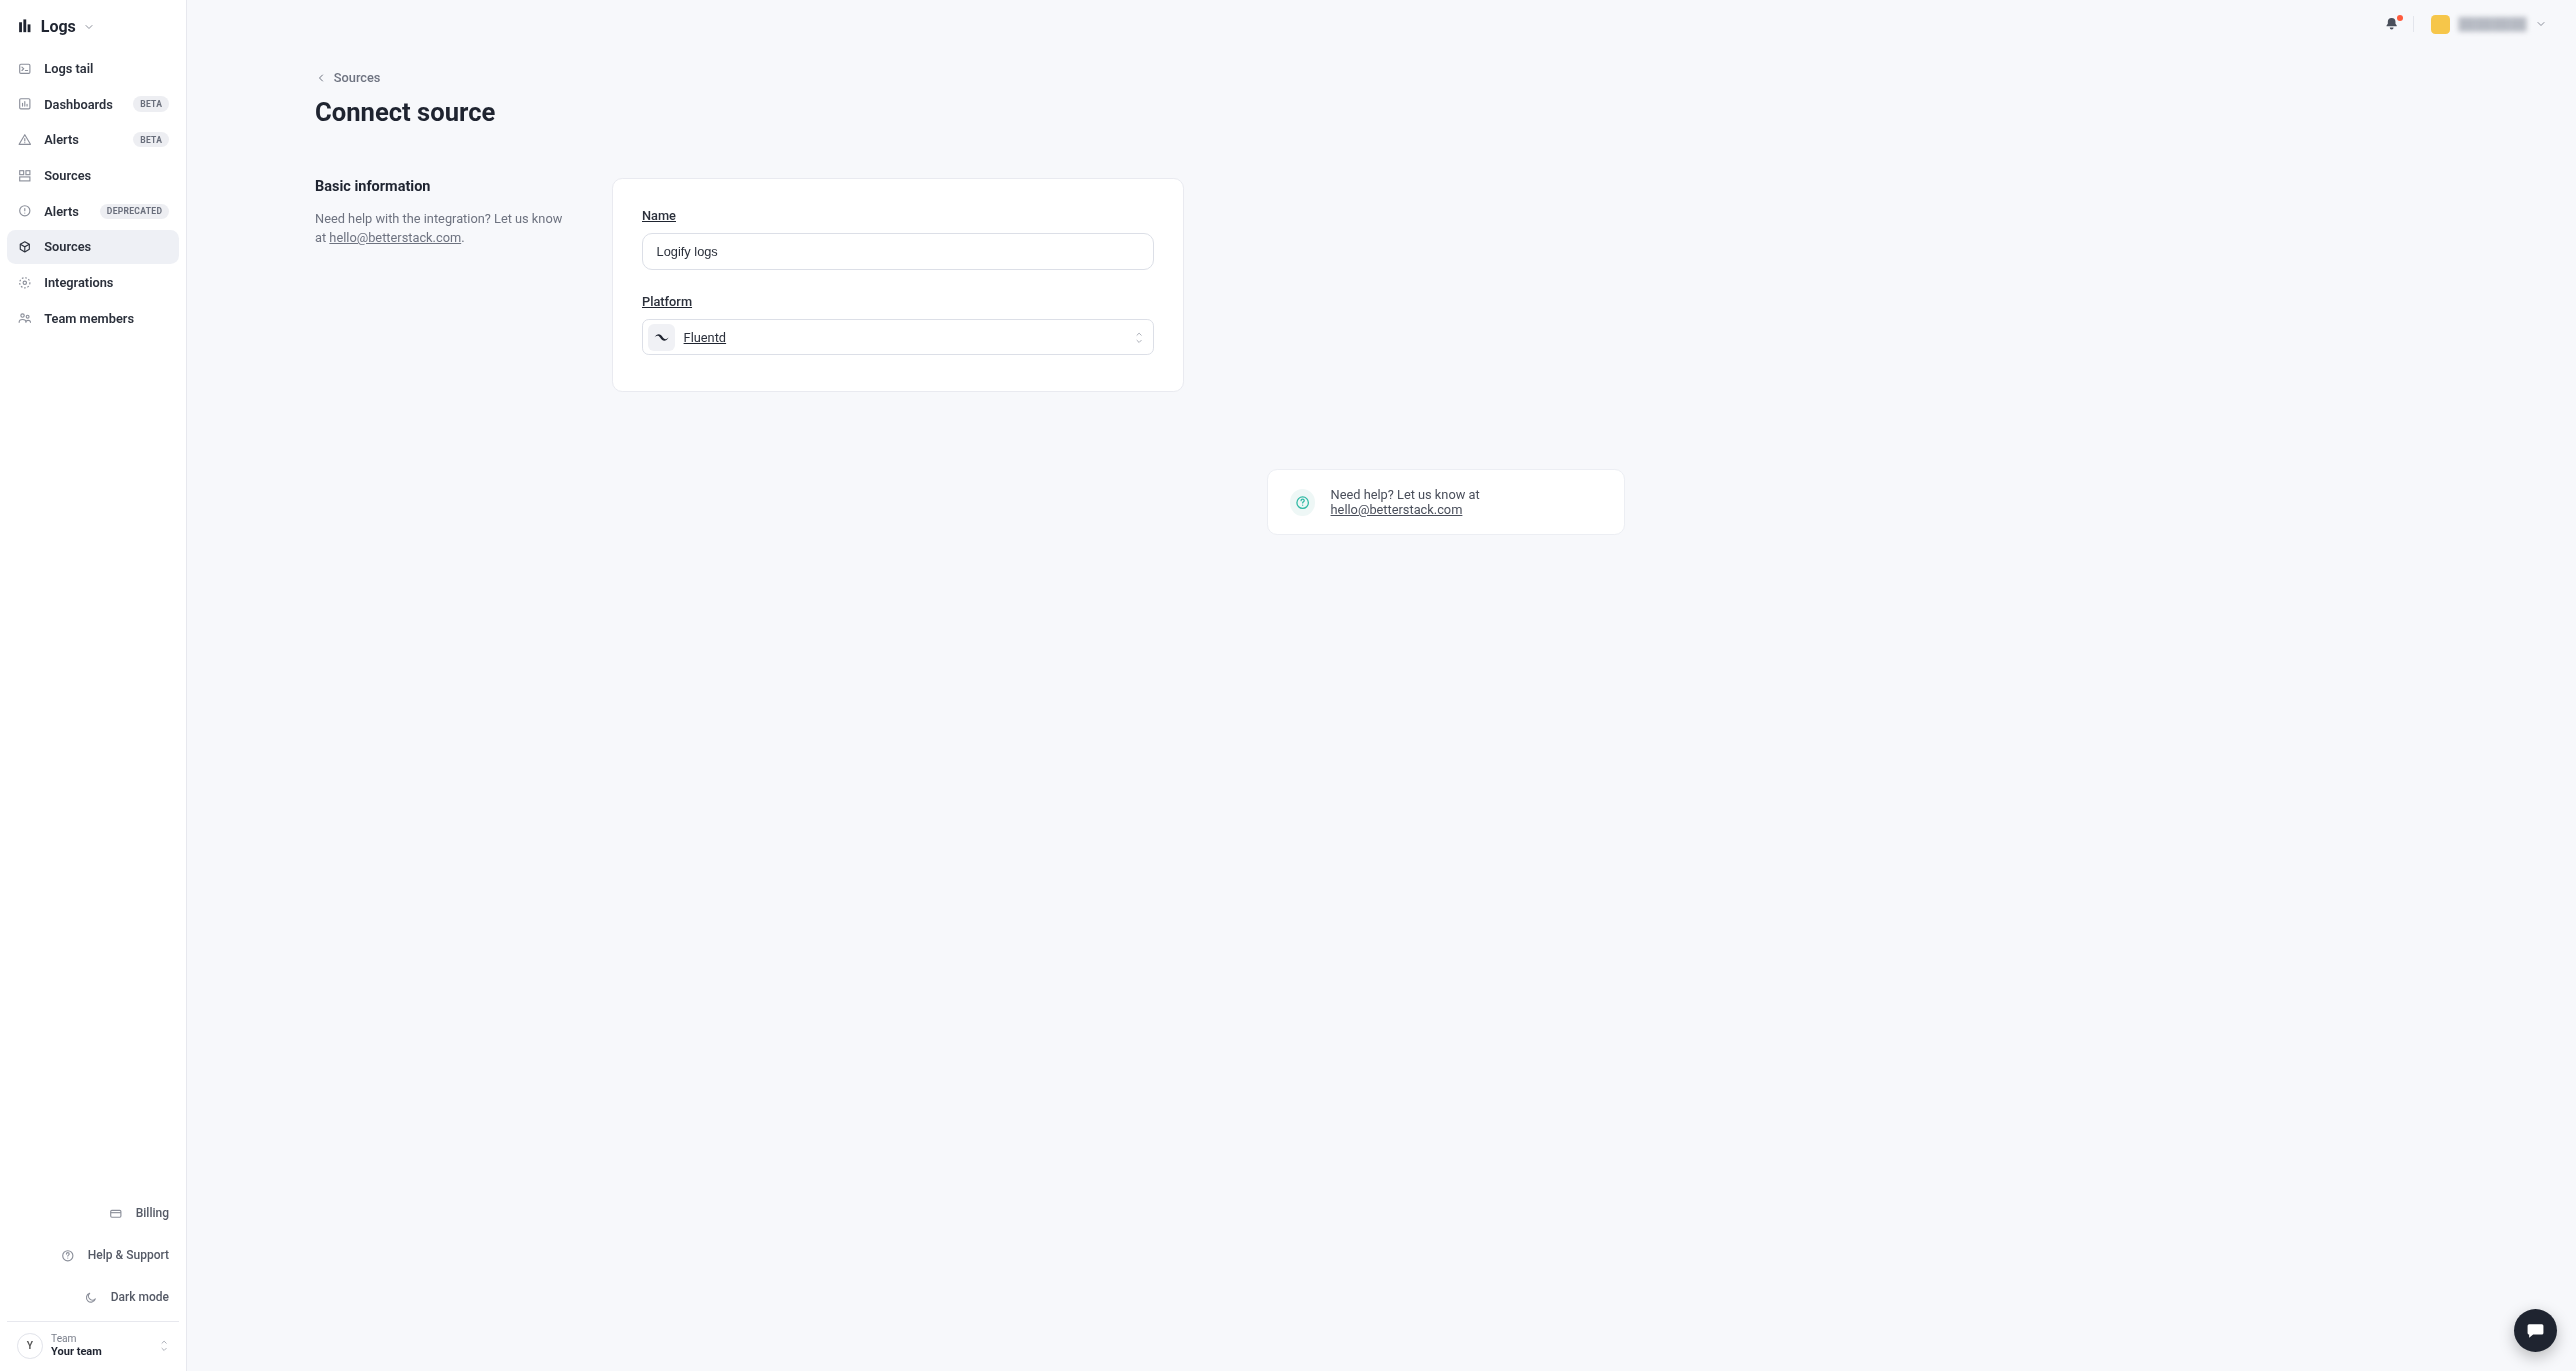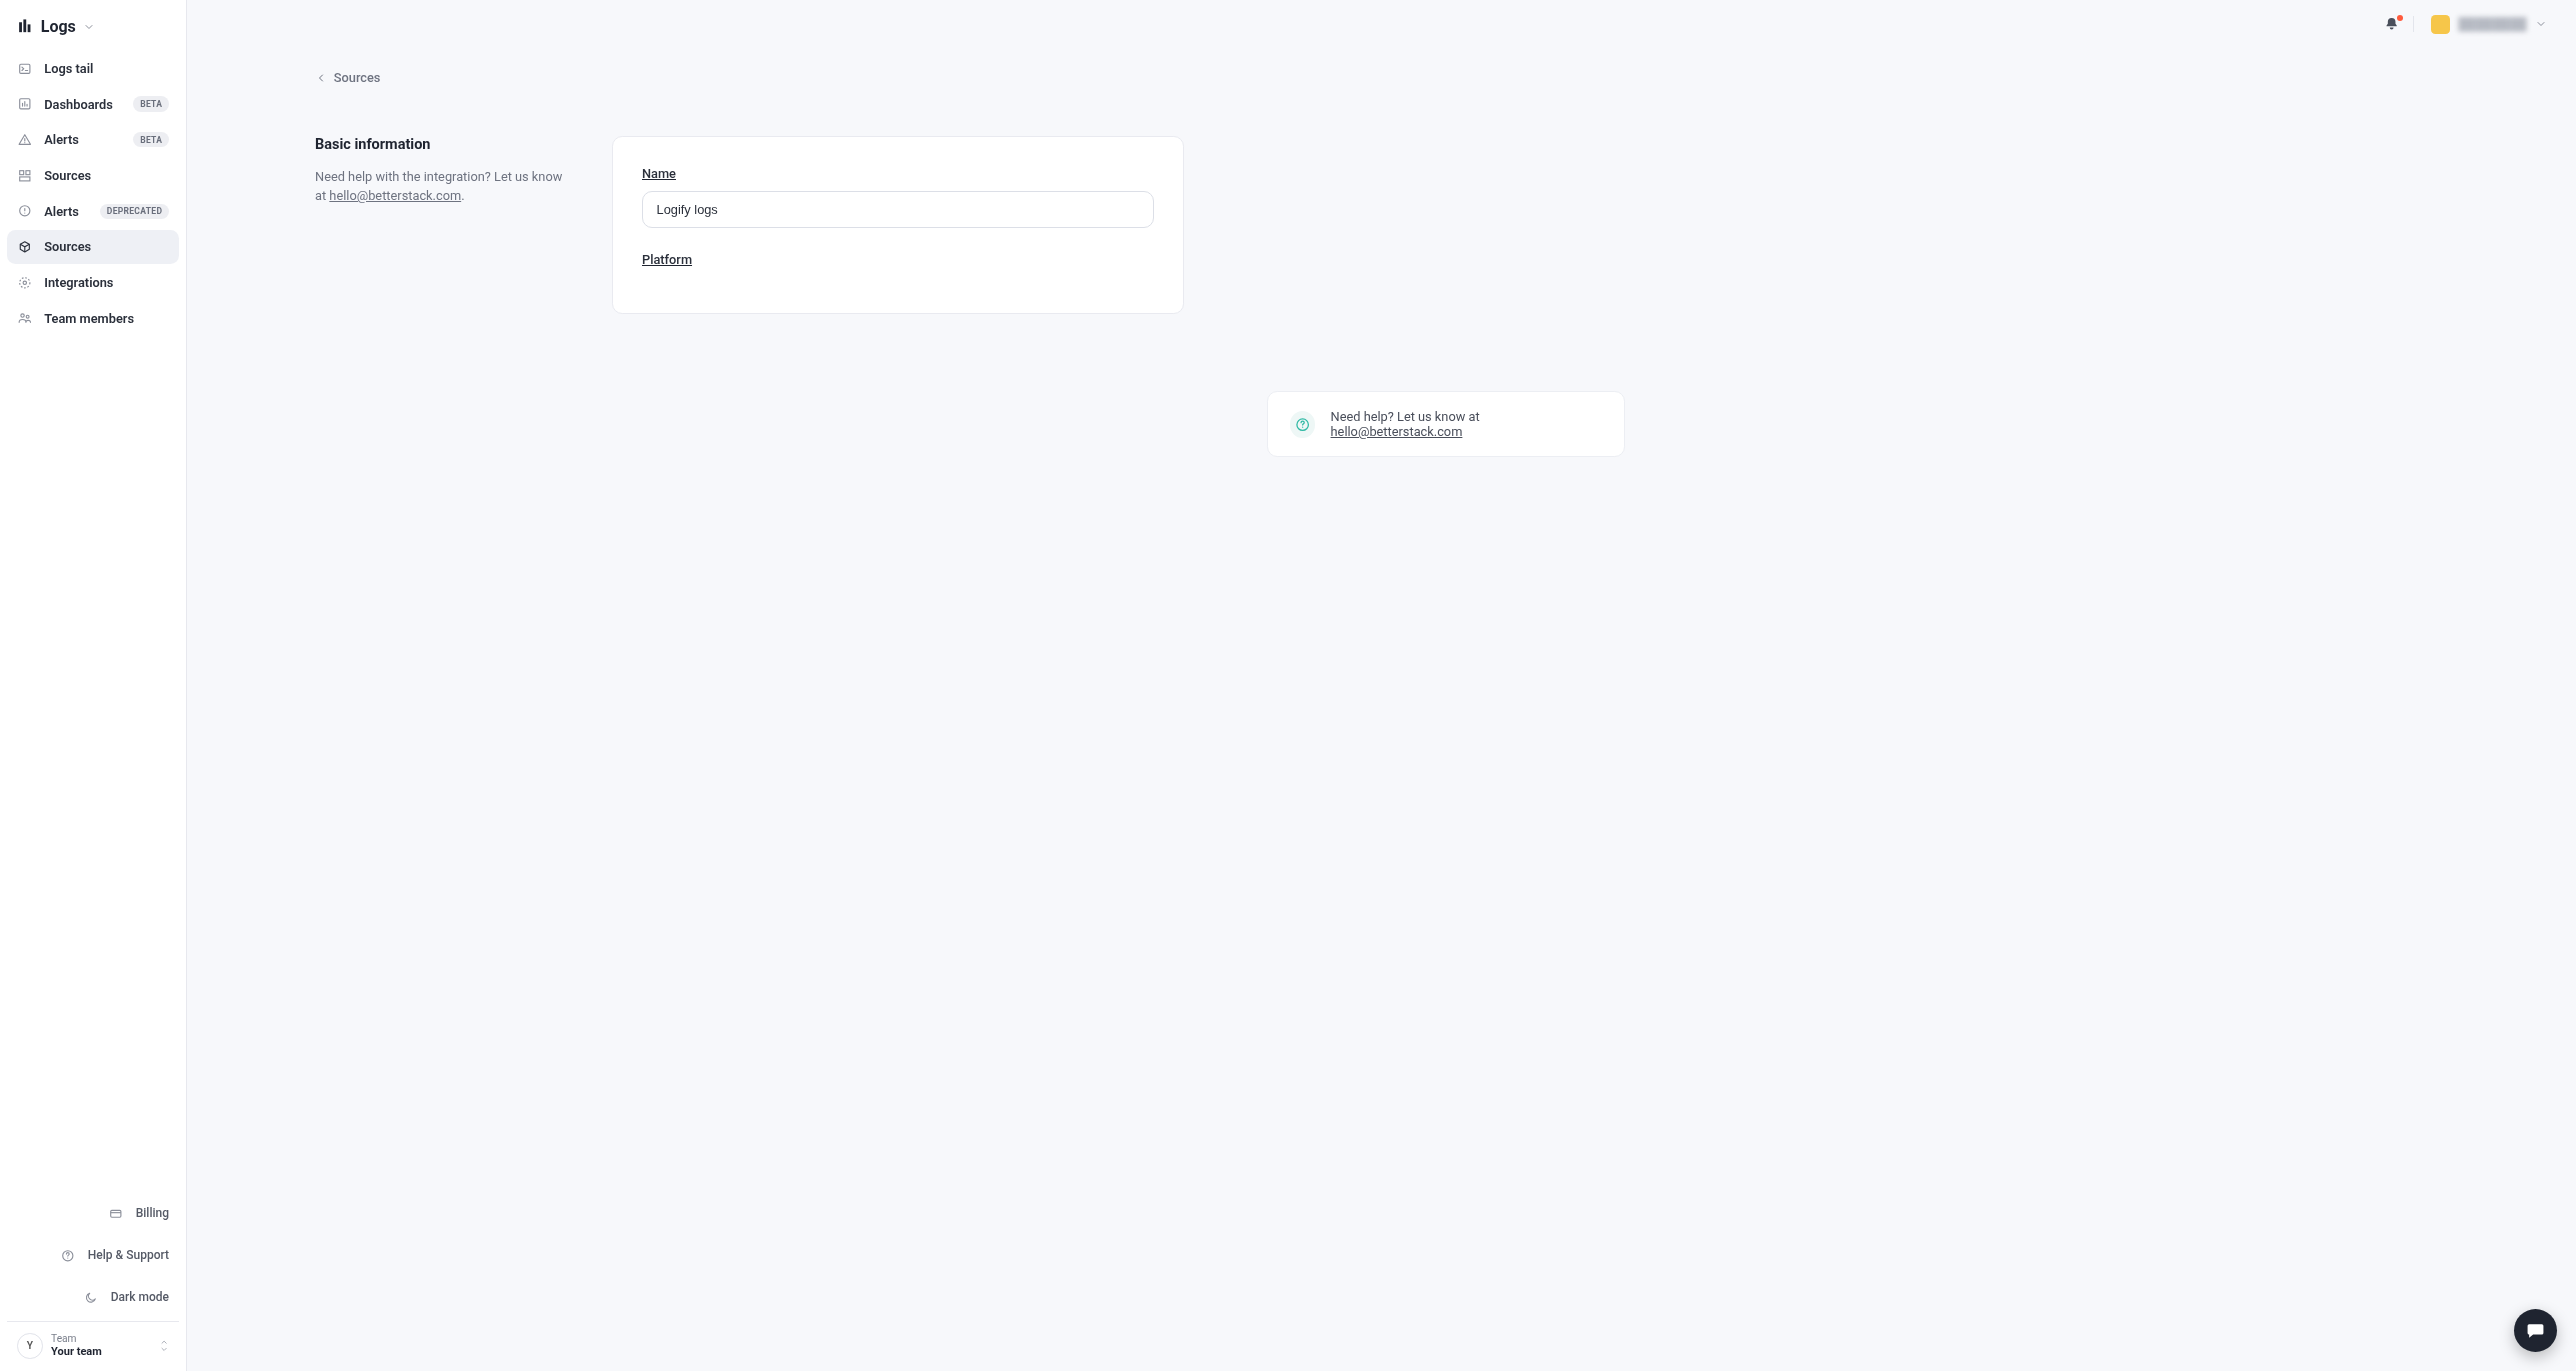--- a/index.html
+++ b/index.html
@@ -374,36 +374,50 @@
 
     <div class="breadcrumb">
       <span>
         <svg width="12" height="12" viewBox="0 0 24 24" fill="none">
             <path d="M15 6l-6 6 6 6" stroke="currentColor" stroke-width="2" stroke-linecap="round" stroke-linejoin="round"></path>
           </svg>
       </span>
       <span>Sources</span>
     </div>
 
+    <h1 class="page-title">Connect source</h1>
 
     <div class="section">
       <div class="section-side">
         <h2>Basic information</h2>
         <p>
           <span>Need help with the integration? Let us know at </span><a href="#">hello@betterstack.com</a><span>.</span>
         </p>
       </div>
 
       <div class="card">
         <div class="field">
           <label>Name</label>
           <input class="text-input" type="text" value="Logify logs" style="">
         </div>
         <div class="field" style="margin-bottom:0">
           <label>Platform</label>
+          <div class="select">
+            <span class="plat-icon">
+              <svg width="17" height="17" viewBox="0 0 24 24" fill="#1f2430">
+                  <path d="M2 12c4-6 8-6 12 0 3 4 6 2 8 0-4 6-8 6-12 0-3-4-6-2-8 0z"></path>
+                </svg>
+            </span>
+            <span>Fluentd</span>
+            <span class="updn">
+              <svg width="10.2" height="13.6" viewBox="0 0 24 32" fill="none">
+                  <path d="M7 10l5-5 5 5M7 22l5 5 5-5" stroke="currentColor" stroke-width="2" stroke-linecap="round" stroke-linejoin="round"></path>
+                </svg>
+            </span>
+          </div>
         </div>
       </div>
     </div>
 
 
     <div class="help-card">
       <span class="help-icon">
         <svg width="15.3" height="15.3" viewBox="0 0 24 24" fill="none">
             <circle cx="12" cy="12" r="9" stroke="currentColor" stroke-width="2"></circle>
             <path d="M9.5 9a2.5 2.5 0 015 0c0 1.5-2.5 2-2.5 3.5M12 16h.01" stroke="currentColor" stroke-width="2" stroke-linecap="round"></path>

